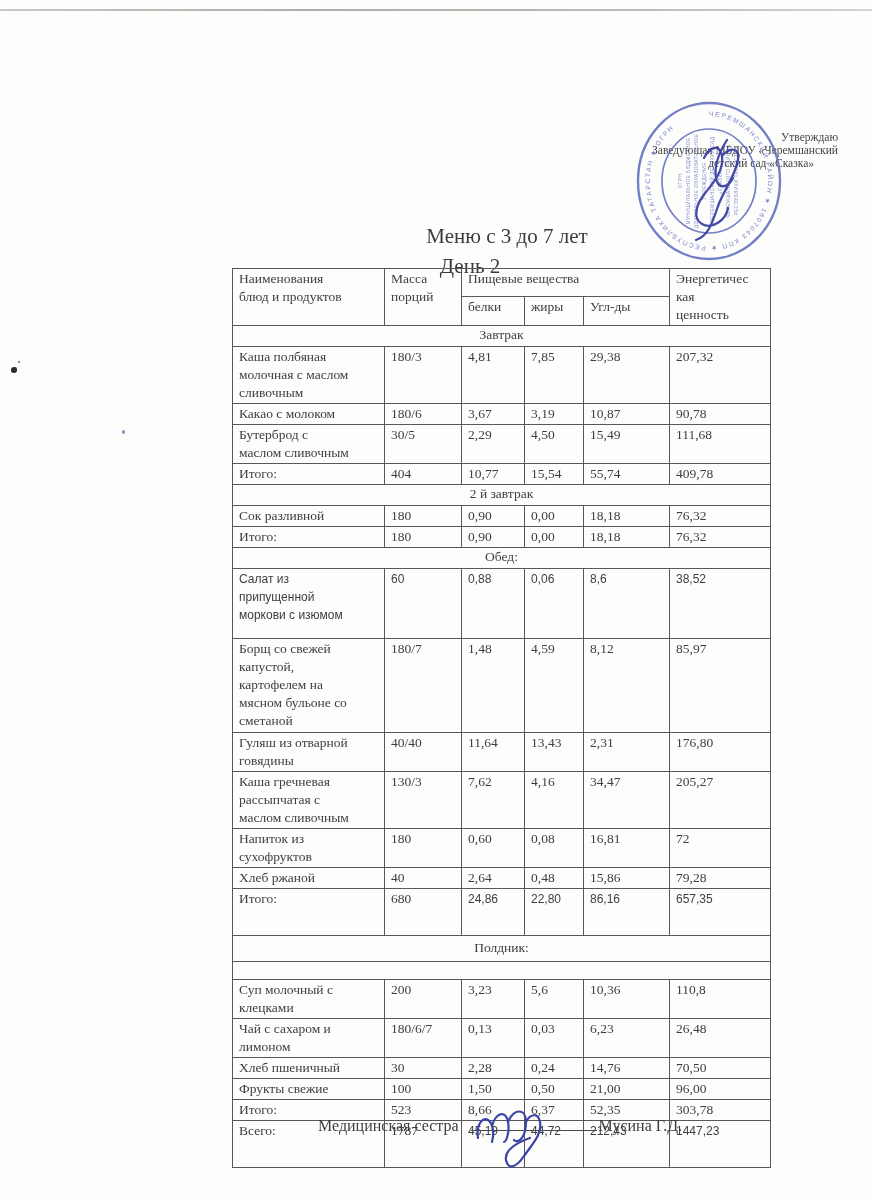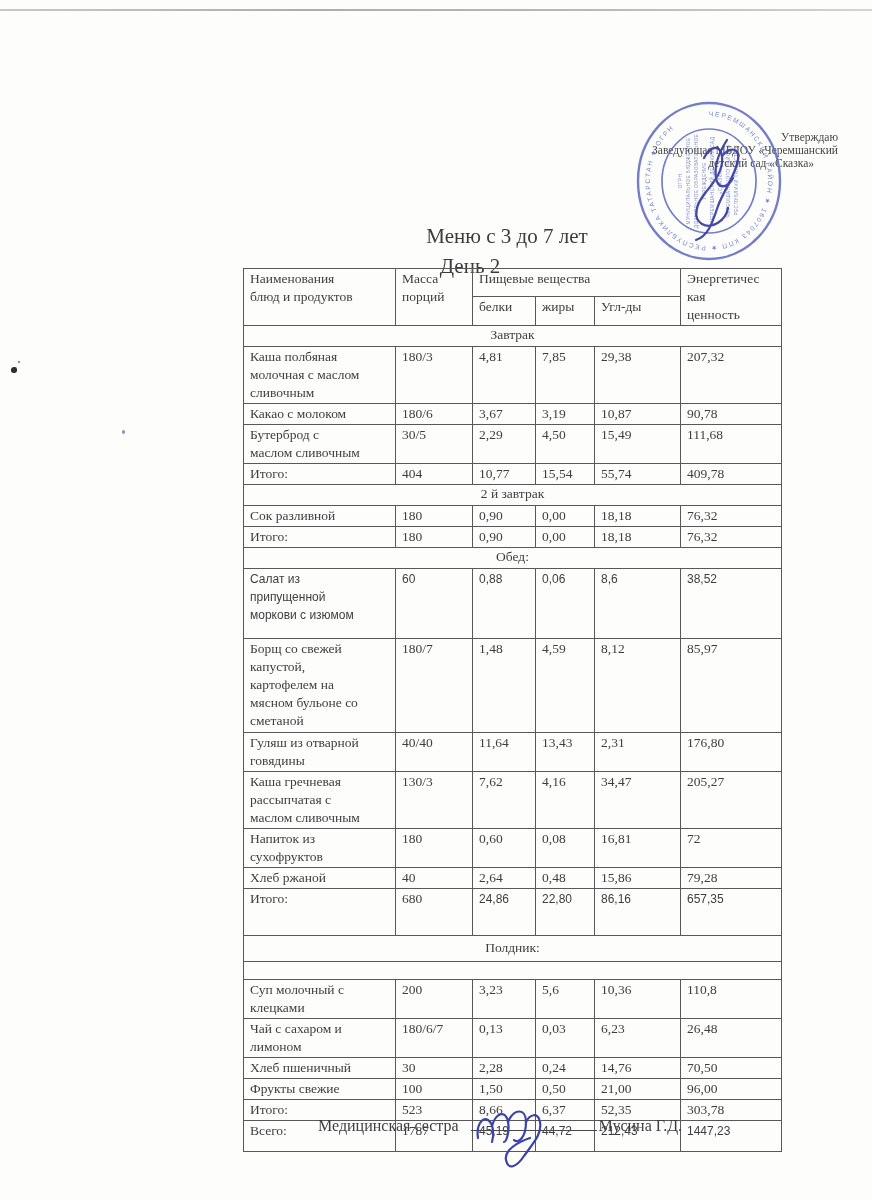--- a/index.html
+++ b/index.html
@@ -16,21 +16,21 @@
 
   .approval{position:absolute;top:131px;right:34px;width:340px;
             font-size:11.5px;line-height:13.2px;color:#454545;text-align:right;z-index:3}
   .approval .a3{padding-right:24px}
   .approval .a4{padding-right:7px}
 
   .title-block{position:absolute;left:238px;top:227px;width:538px;text-align:center;
                font-size:21px;line-height:19px;color:#3c3c3c;z-index:2}
   .title-day{position:relative;left:-37px;margin-top:11px}
 
-  table.menu{position:absolute;left:243px;top:268px;width:538px;border-collapse:collapse;
+  table.menu{position:absolute;left:232px;top:268px;width:538px;border-collapse:collapse;
              table-layout:fixed;font-size:13.5px;line-height:18px;color:#3e3e3e;z-index:2}
   .menu td{border:1px solid #585858;vertical-align:top;padding:1px 3px 1px 6px;overflow:hidden}
   .menu td.pre{white-space:pre-line}
   .menu tr.sec td{text-align:center;vertical-align:middle;padding:0 0 2px 0}
   .menu .f-sans{font-family:"Liberation Sans",sans-serif;font-size:12px}
 
   .footer{position:absolute;left:318px;top:1117px;font-size:16px;color:#3e3e3e;z-index:2;white-space:nowrap}
   .sig-line{display:inline-block;width:126px;height:13px;border-bottom:1.4px solid #4a4a4a;margin:0 2px 0 12px}
 
   svg.stamp{position:absolute;left:630px;top:96px;width:160px;height:172px;z-index:4;pointer-events:none}
@@ -279,21 +279,21 @@
       <td>96,00</td>
     </tr>
     <tr style="height:19px">
       <td class="pre">Итого:</td>
       <td>523</td>
       <td>8,66</td>
       <td>6,37</td>
       <td>52,35</td>
       <td>303,78</td>
     </tr>
-    <tr style="height:31px">
+    <tr style="height:47px">
       <td class="pre">Всего:</td>
       <td>1787</td>
       <td class="f-sans">45,19</td>
       <td class="f-sans">44,72</td>
       <td class="f-sans">212,43</td>
       <td class="f-sans">1447,23</td>
     </tr>
   </tbody>
     </table>
 

